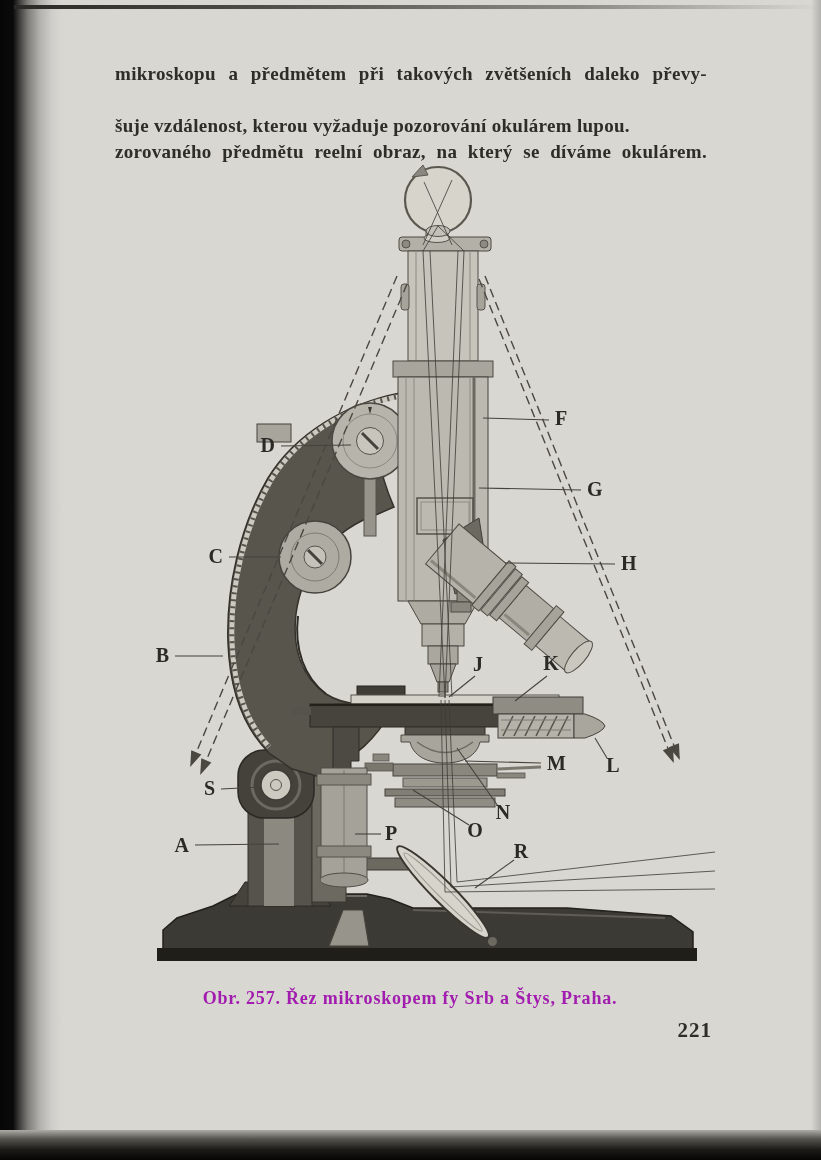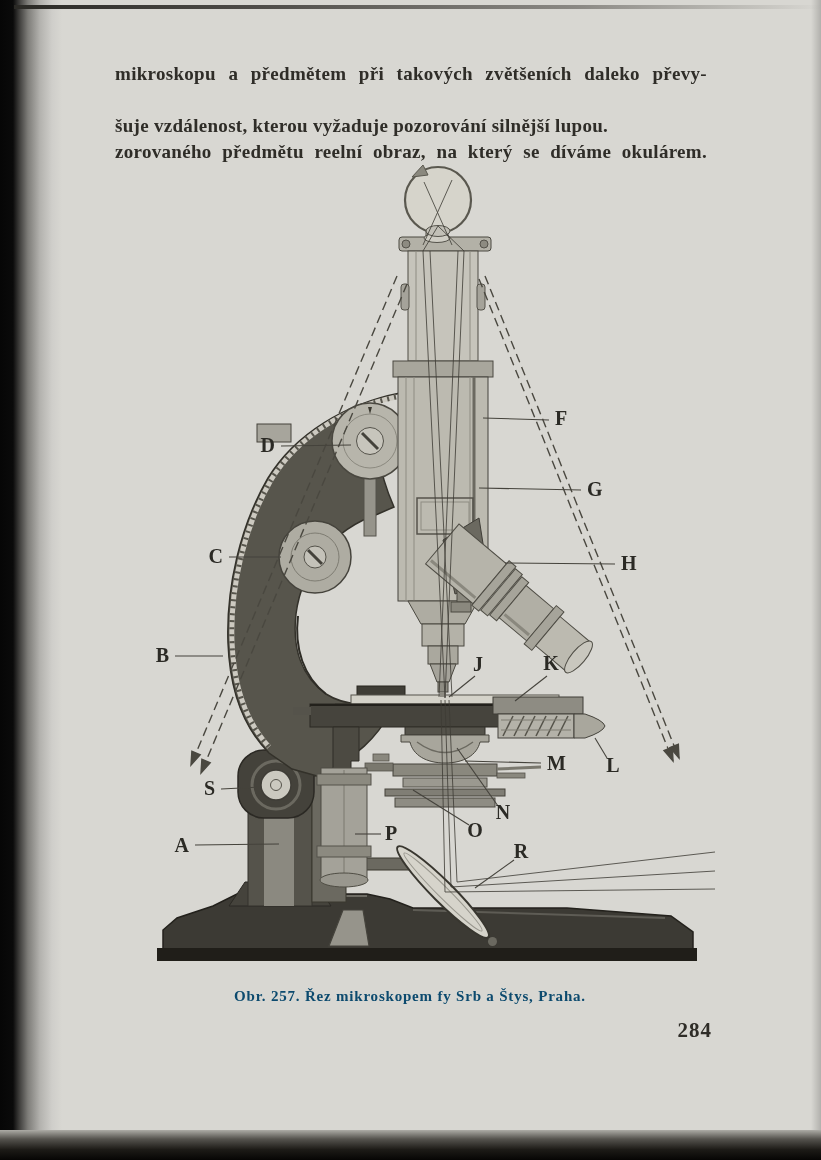--- a/index.html
+++ b/index.html
@@ -16,36 +16,36 @@
     background:linear-gradient(270deg,rgba(0,0,0,0.18),rgba(0,0,0,0));}
   
   .textblock{position:absolute;left:115px;top:61px;width:592px;
     font-size:19px;font-weight:700;line-height:26px;color:#2f2d28;letter-spacing:0.3px;}
   .jline{text-align:justify;}
   .jline::after{content:"";display:inline-block;width:100%;height:0;}
   .indent{padding-left:38px;}
   
   .fig{position:absolute;left:105px;top:158px;width:620px;height:810px;}
   .caption{position:absolute;left:130px;top:988px;width:560px;text-align:center;
-    font-size:15px;font-weight:600;letter-spacing:0.8px;color:#0c4a6e;}
+    font-size:18px;font-weight:600;letter-spacing:0.8px;color:#a21caf;}
   .pagenum{position:absolute;left:630px;top:1018px;width:82px;text-align:right;
     font-size:21px;font-weight:600;color:#2f2d28;letter-spacing:1px;}
   svg text.lbl{font-family:"Liberation Serif","DejaVu Serif",serif;font-size:20px;
     font-weight:600;fill:#2b2a25;}
 </style>
 </head>
 <body>
 
 <div id="scan">
   <div class="binding"></div>
   <div class="top-line"></div>
 
   <div class="textblock">
     <div class="jline">mikroskopu a předmětem při takových zvětšeních daleko převy-</div>
-    <div>šuje vzdálenost, kterou vyžaduje pozorování silnější lupou.</div>
+    <div>šuje vzdálenost, kterou vyžaduje pozorování okulárem lupou.</div>
     <div class="jline">zorovaného předmětu reelní obraz, na který se díváme okulárem.</div>
   </div>
 
   <svg class="fig" viewBox="0 0 620 810">
 
     <g>
       <path d="M58,772 L58,792 L588,792 L588,774 L566,758 L462,750 L308,750 L285,741 L262,736 L132,736 L108,748 L72,760 Z" fill="#3c3a34" stroke="#23211c" stroke-width="1.5"></path>
       <rect x="52" y="790" width="540" height="13" fill="#201e19"></rect>
       <path d="M132,738 L262,738" stroke="#6e6c64" stroke-width="2" fill="none"></path>
       <path d="M308,752 L560,760" stroke="#5e5c55" stroke-width="2" fill="none"></path>
@@ -253,17 +253,17 @@
     <text class="lbl" x="508" y="614" text-anchor="middle">L</text>
     <text class="lbl" x="442" y="612" text-anchor="start">M</text>
     <text class="lbl" x="398" y="661" text-anchor="middle">N</text>
     <text class="lbl" x="370" y="679" text-anchor="middle">O</text>
     <text class="lbl" x="280" y="682" text-anchor="start">P</text>
     <text class="lbl" x="416" y="700" text-anchor="middle">R</text>
     <text class="lbl" x="110" y="637" text-anchor="end">S</text>
   </svg>
 
   <div class="caption">Obr. 257. Řez mikroskopem fy Srb a Štys, Praha.</div>
-  <div class="pagenum">284</div>
+  <div class="pagenum">221</div>
 
   <div class="right-shade"></div>
   <div class="bottom-band"></div>
 </div>
 
 </body></html>

